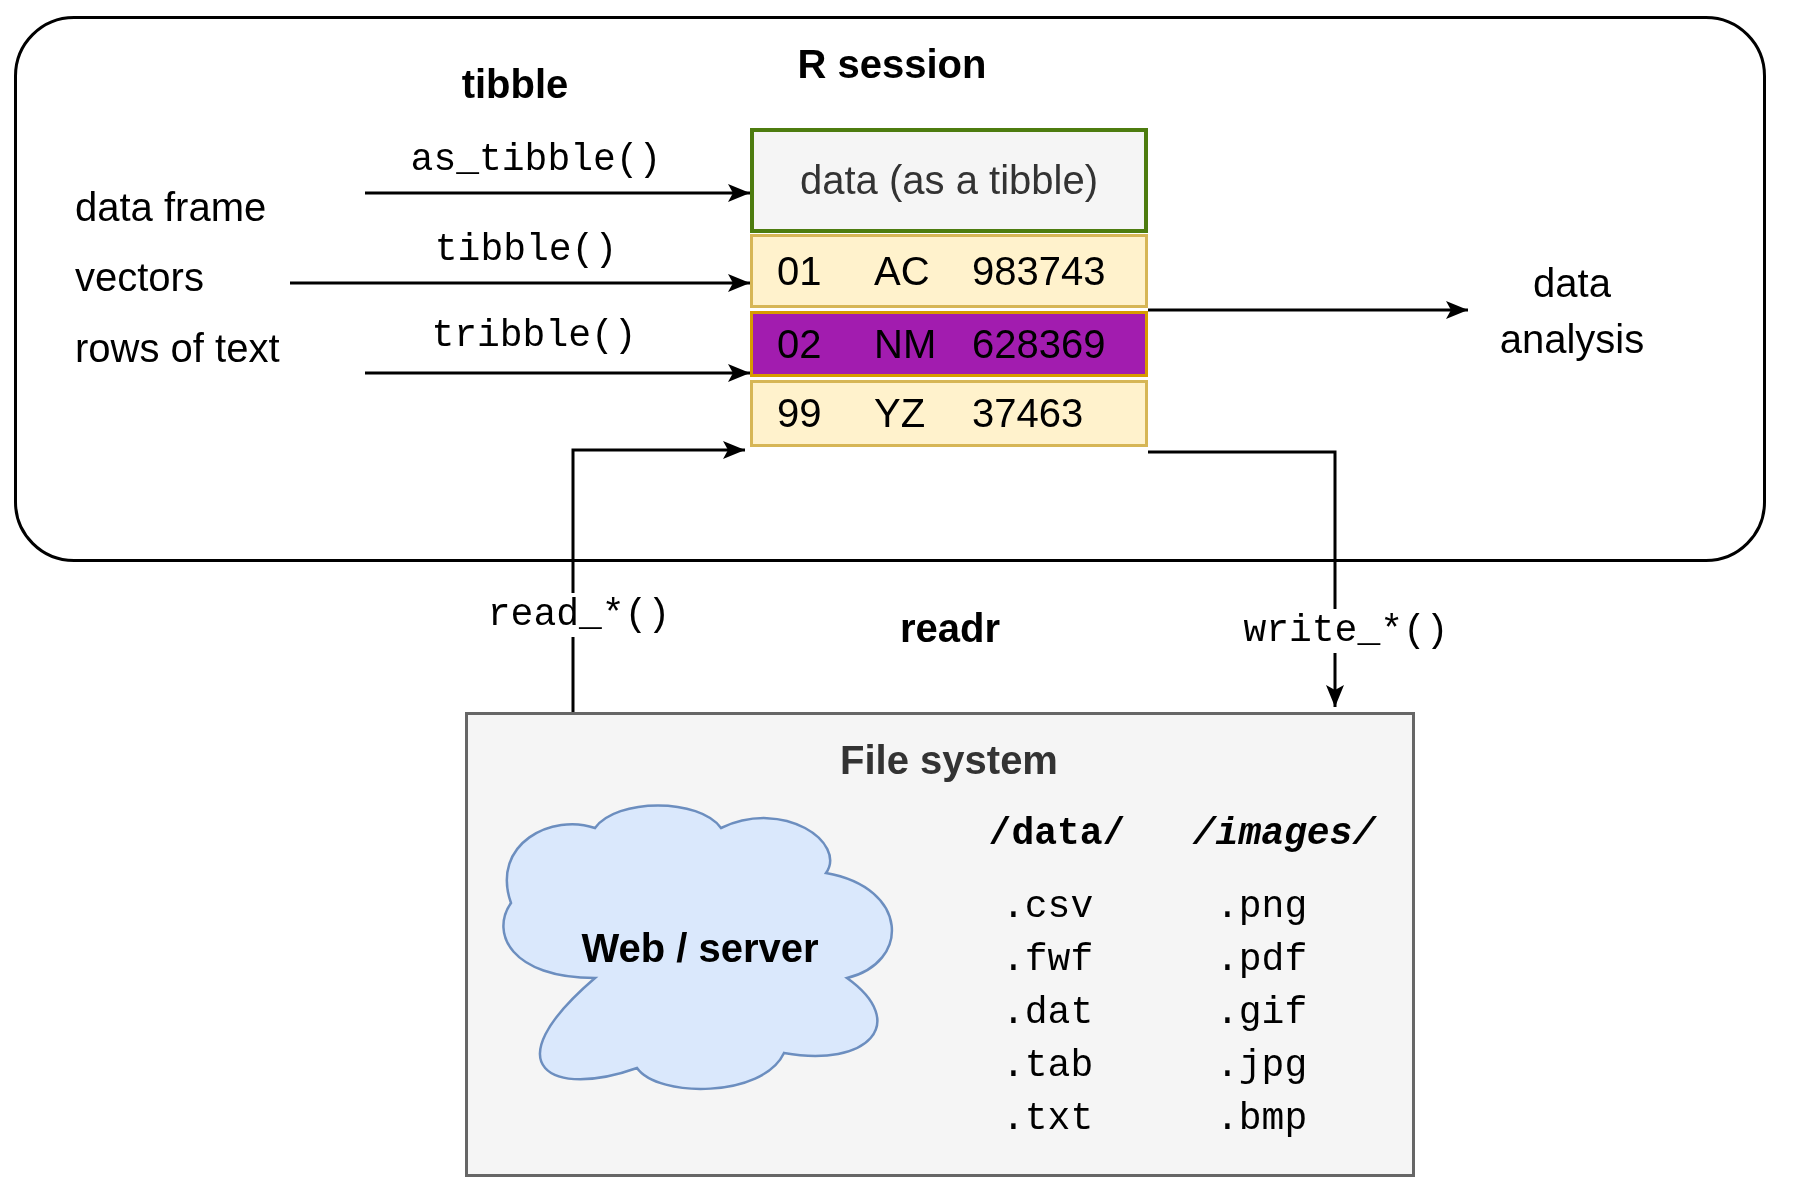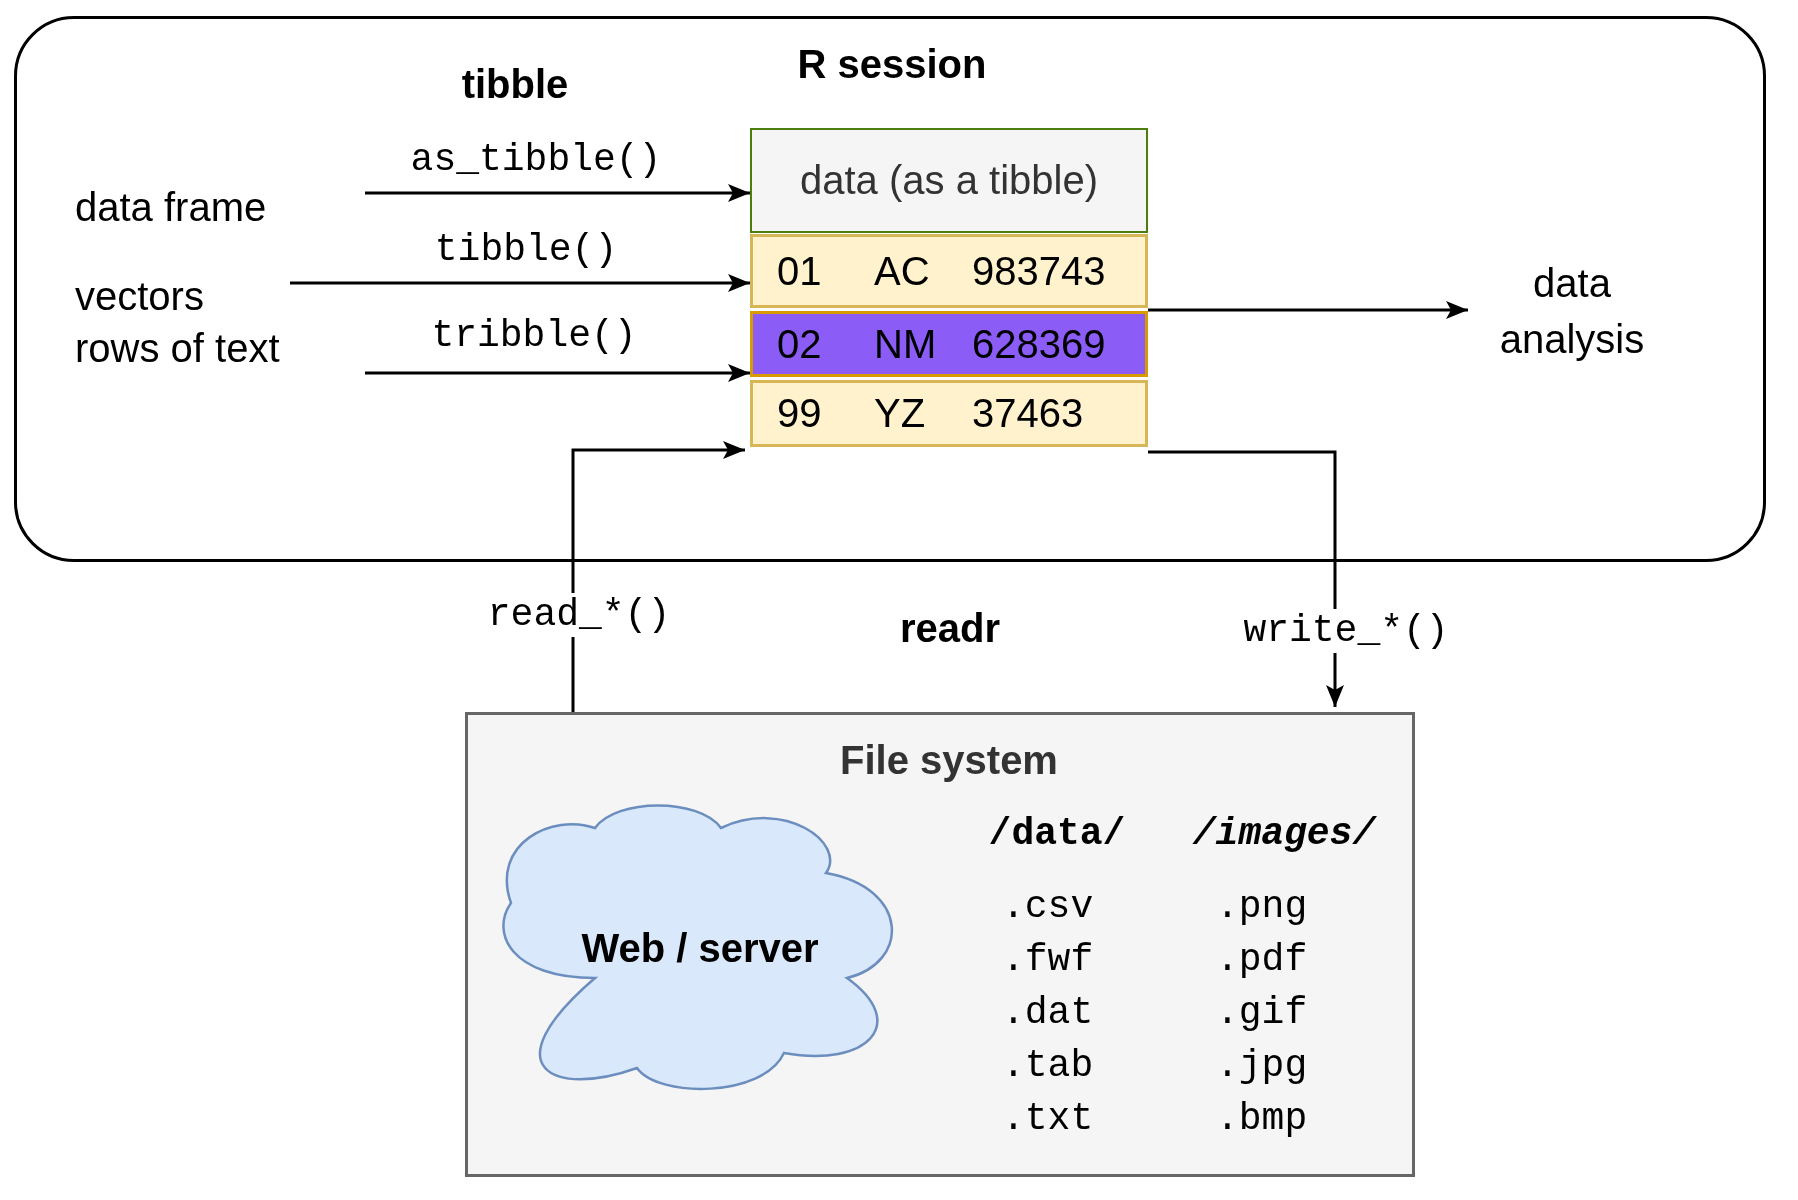--- a/index.html
+++ b/index.html
@@ -18,45 +18,45 @@
     box-sizing:border-box;
   }
   
   .heading{font-weight:bold;font-size:40px;line-height:48px;text-align:center;color:#000;}
   #r-session-title{left:692px;top:40px;width:400px;}
   #tibble-heading{left:415px;top:60px;width:200px;}
   #readr-heading{left:850px;top:604px;width:200px;}
   
   .src-label{font-size:40px;line-height:48px;color:#000;}
   #src-data-frame{left:75px;top:156px;margin-top:27px;}
-  #src-vectors{left:75px;top:253px;margin-top:19px;}
+  #src-vectors{left:75px;top:253px;}
   #src-rows-of-text{left:75px;top:324px;}
   
   .fn-label{
     font-family:"Liberation Mono","DejaVu Sans Mono",monospace;
     font-size:38px;line-height:44px;text-align:center;color:#000;
   }
   #fn-as-tibble{left:386px;top:138px;width:300px;}
   #fn-tibble{left:376px;top:228px;width:300px;}
   #fn-tribble{left:384px;top:314px;width:300px;}
   #fn-read{left:429px;top:593px;width:300px;background:#ffffff;}
   #fn-write{left:1196px;top:609px;width:300px;background:#ffffff;}
   
   .tbl-box{left:750px;width:398px;box-sizing:border-box;}
   #tbl-header{
-    top:128px;height:105px;background:#f5f5f5;border:2px solid #4d7c0f;
+    top:128px;height:105px;background:#f5f5f5;border:4px solid #4d7c0f;
     display:flex;align-items:center;justify-content:center;
     font-size:40px;color:#333333;
   }
   .tbl-row{
     height:74px;display:flex;align-items:center;
     padding-left:24px;font-size:40px;color:#000;border:3px solid;
   }
   .row-yellow{background:#fff2cc;border-color:#d6b656;}
-  .row-orange{background:#8b5cf6;border-color:#d79b00;}
+  .row-orange{background:#a21caf;border-color:#d79b00;}
   #tbl-row-0{top:234px;height:74px;}
   #tbl-row-1{top:311px;height:66px;}
   #tbl-row-2{top:380px;height:67px;}
   .cell-id{display:inline-block;width:97px;}
   .cell-code{display:inline-block;width:98px;}
   
   #data-analysis{
     left:1447px;top:255px;width:250px;
     font-size:40px;line-height:56px;text-align:center;color:#000;
   }

